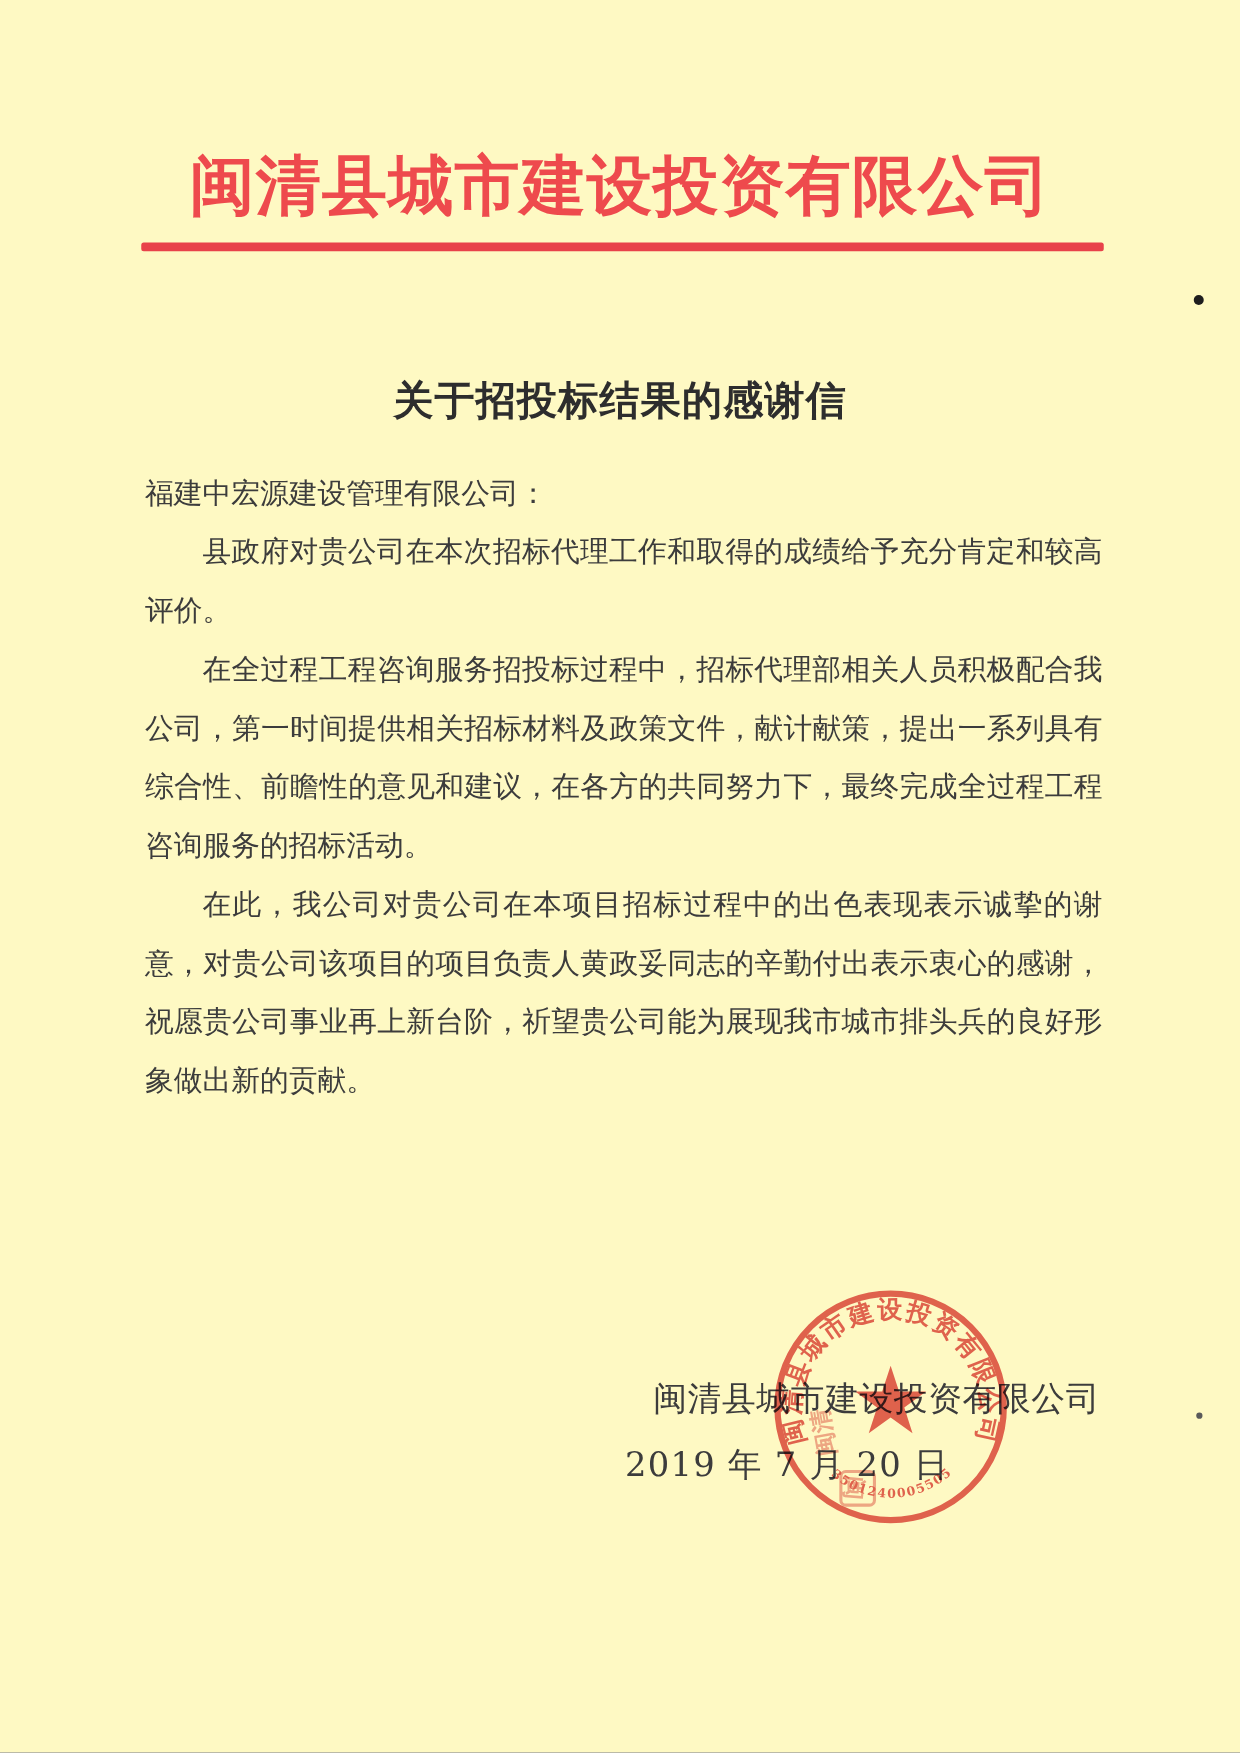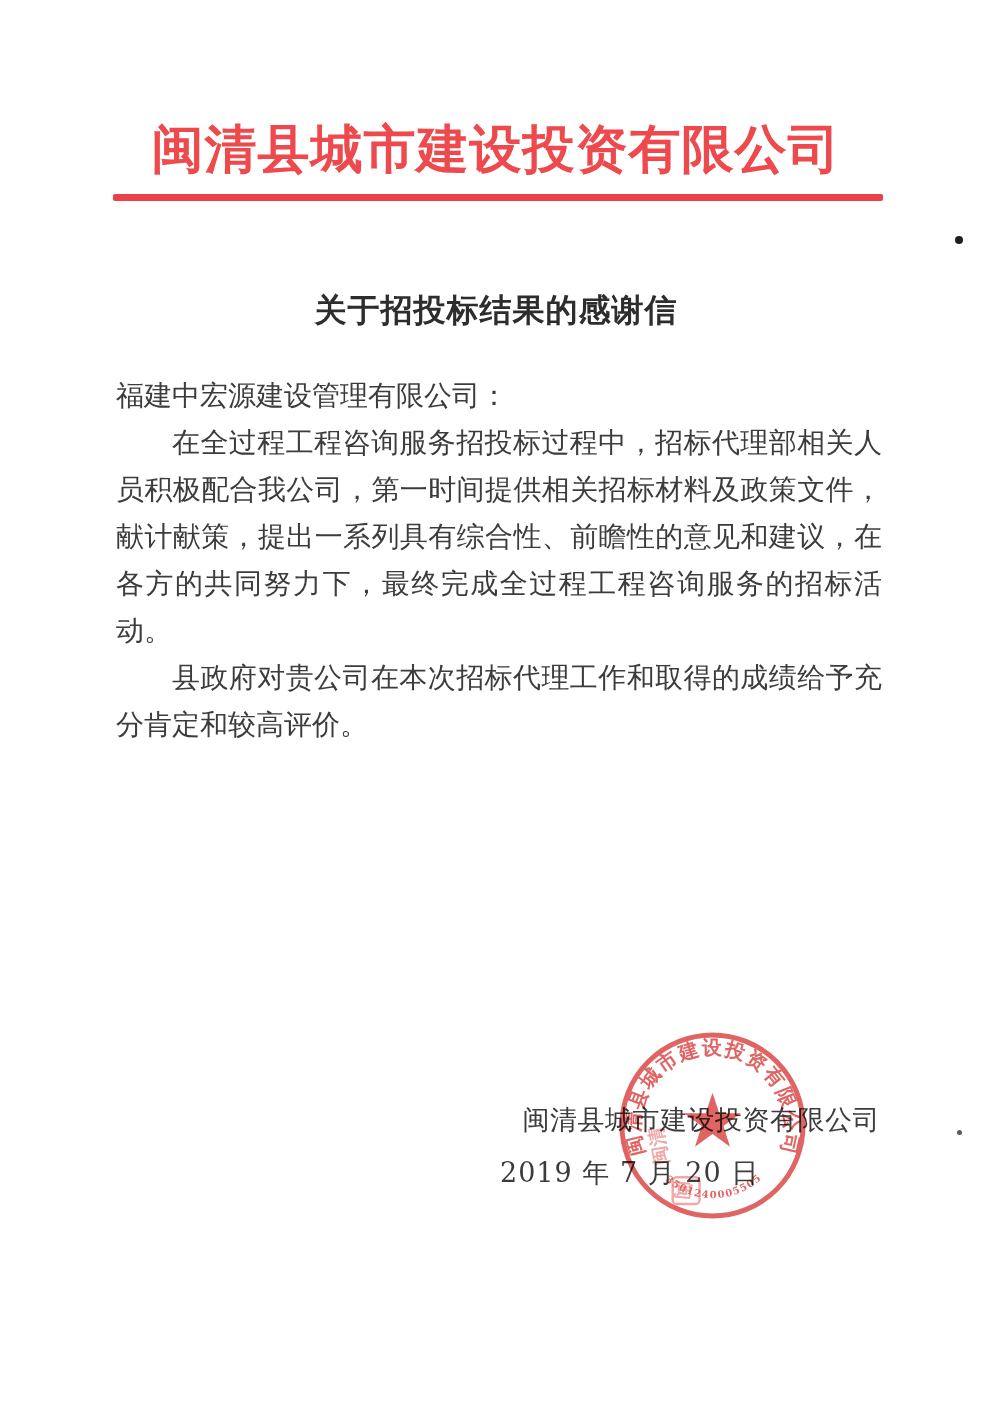--- a/index.html
+++ b/index.html
@@ -1,20 +1,20 @@
 <!DOCTYPE html>
 <html lang="zh"><head>
 <meta charset="utf-8">
 <style>
   html,body{margin:0;padding:0;background:#888;}
   .page{
     position:relative;
     width:992px;height:1402px;
     margin:0 auto;
-    background:#ffffff;
+    background:#fef9c3;
     overflow:hidden;
     font-family:"DejaVu Serif","Liberation Serif",serif;
   }
   
   .letterhead{
     position:absolute;top:118px;left:0;right:0;
     margin:0;
     text-align:center;
     font-size:52px;line-height:62px;
     font-weight:bold;
@@ -24,34 +24,34 @@
   }
   .letterhead-rule{
     position:absolute;top:194px;left:113px;
     width:770px;height:7px;
     background:#e8424a;
     border-radius:2px;
   }
   
   .letter-title{
     position:absolute;top:291px;left:0;right:0;
-    margin:0;
+    margin:10px;
     text-align:center;
     font-size:32px;line-height:38px;
     font-weight:600;
     letter-spacing:1px;
     color:#2d2d2d;
     font-family:"DejaVu Sans","Liberation Sans",sans-serif;
   }
   
   .letter-body{
     position:absolute;top:372px;left:116px;
     width:766px;
     color:#3c3c3c;
-    font-size:28px;line-height:47px;
+    font-size:23px;line-height:47px;
     text-align:justify;
   }
   .letter-body p{margin:0;padding:0;}
   .salutation{text-indent:0;}
   .para{text-indent:2em;}
   
   .signature{
     position:absolute;top:1100px;left:500px;
     width:390px;
     color:#3c3c3c;
@@ -89,22 +89,23 @@
 
 <div class="page">
 
   <h1 class="letterhead">闽清县城市建设投资有限公司</h1>
   <div class="letterhead-rule"></div>
 
   <h2 class="letter-title">关于招投标结果的感谢信</h2>
 
   <main class="letter-body">
     <p class="salutation">福建中宏源建设管理有限公司：</p>
+    <p class="para">县政府对贵公司在本次招标代理工作和取得的成绩给予充分肯定和较高评价。</p>
     <p class="para">在全过程工程咨询服务招投标过程中，招标代理部相关人员积极配合我公司，第一时间提供相关招标材料及政策文件，献计献策，提出一系列具有综合性、前瞻性的意见和建议，在各方的共同努力下，最终完成全过程工程咨询服务的招标活动。</p>
-    <p class="para">县政府对贵公司在本次招标代理工作和取得的成绩给予充分肯定和较高评价。</p>
+    <p class="para">在此，我公司对贵公司在本项目招标过程中的出色表现表示诚挚的谢意，对贵公司该项目的项目负责人黄政妥同志的辛勤付出表示衷心的感谢，祝愿贵公司事业再上新台阶，祈望贵公司能为展现我市城市排头兵的良好形象做出新的贡献。</p>
   </main>
 
   <div class="signature">
     <p class="sig-company">闽清县城市建设投资有限公司</p>
     <p class="sig-date">2019 年 7 月 20 日</p>
   </div>
 
   <svg class="stamp" viewBox="0 0 200 200" xmlns="http://www.w3.org/2000/svg">
     <defs>
       <path id="ringPath" d="M 32,128 A 73,73 0 1 1 168,128"></path>

